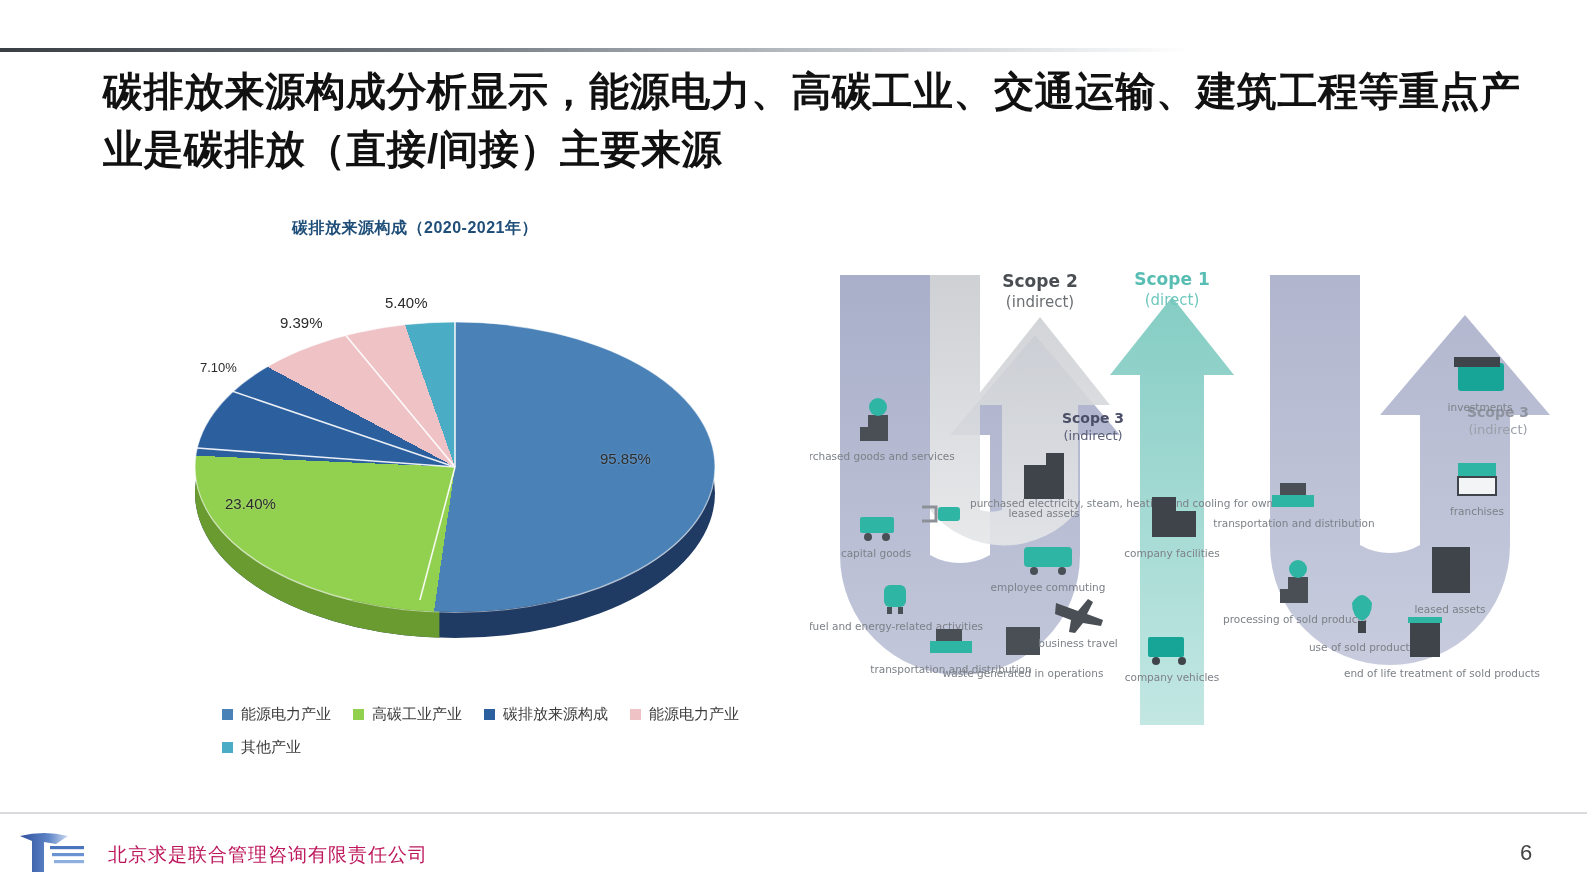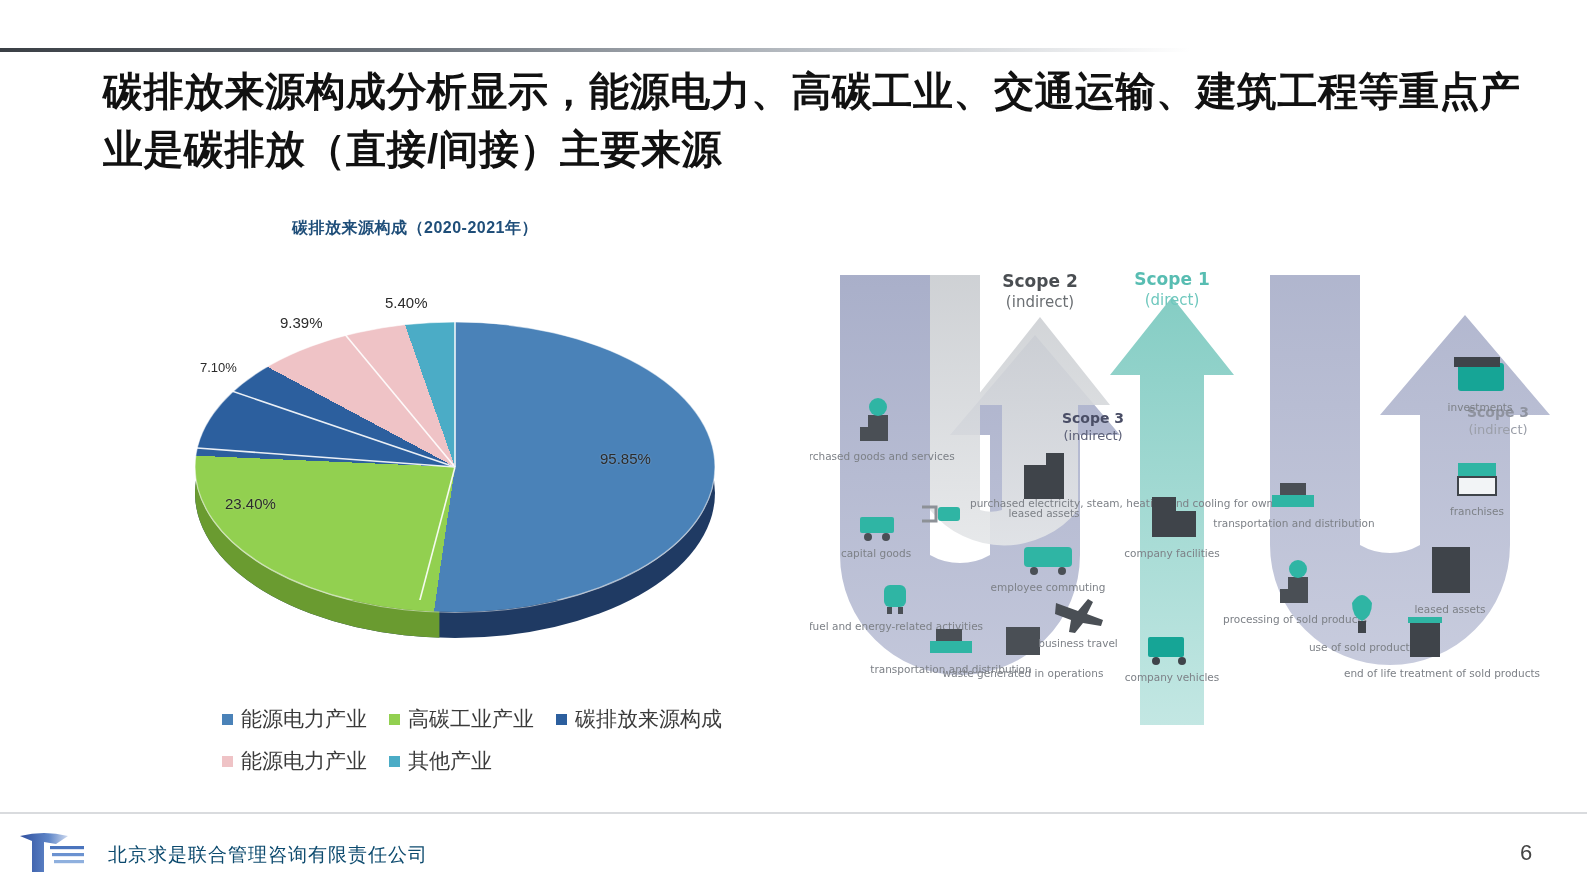--- a/index.html
+++ b/index.html
@@ -66,32 +66,32 @@
   .pl-industry{left:50px;top:225px;}
   .pl-build{left:25px;top:90px;font-size:13px;text-align:center;}
   .pl-trans{left:105px;top:44px;}
   .pl-other{left:210px;top:24px;}
 
   
   .legend{position:absolute;left:102px;top:505px;width:560px;}
   .legend-row{display:flex;align-items:center;flex-wrap:wrap;}
   .legend-item{display:flex;align-items:center;margin-right:22px;margin-bottom:14px;}
   .legend-swatch{width:11px;height:11px;margin-right:8px;display:inline-block;}
-  .legend-label{font-size:21px;color:#3b3b3b;font-family:"DejaVu Sans",sans-serif;}
+  .legend-label{font-size:15px;color:#3b3b3b;font-family:"DejaVu Sans",sans-serif;}
 
   
   .ghg{position:absolute;left:810px;top:255px;width:770px;height:470px;}
   .ghg svg{display:block;}
   .ghg-cap{font-family:"DejaVu Sans",sans-serif;}
 
   
   .footer-rule{position:absolute;left:0;top:812px;width:1587px;height:2px;background:#d9dbde;}
   .logo{position:absolute;left:18px;top:828px;width:78px;height:48px;}
   .footer-text{
-    position:absolute;left:108px;top:842px;font-size:19px;color:#0c4a6e;
+    position:absolute;left:108px;top:842px;font-size:19px;color:#be185d;
     font-family:Liberation Mono, monospace;letter-spacing:1px;
   }
   .page-num{position:absolute;left:1520px;top:840px;font-size:22px;color:#444;}
 </style>
 </head>
 <body>
 
 <div class="slide">
 
   <div class="top-rule"></div>

